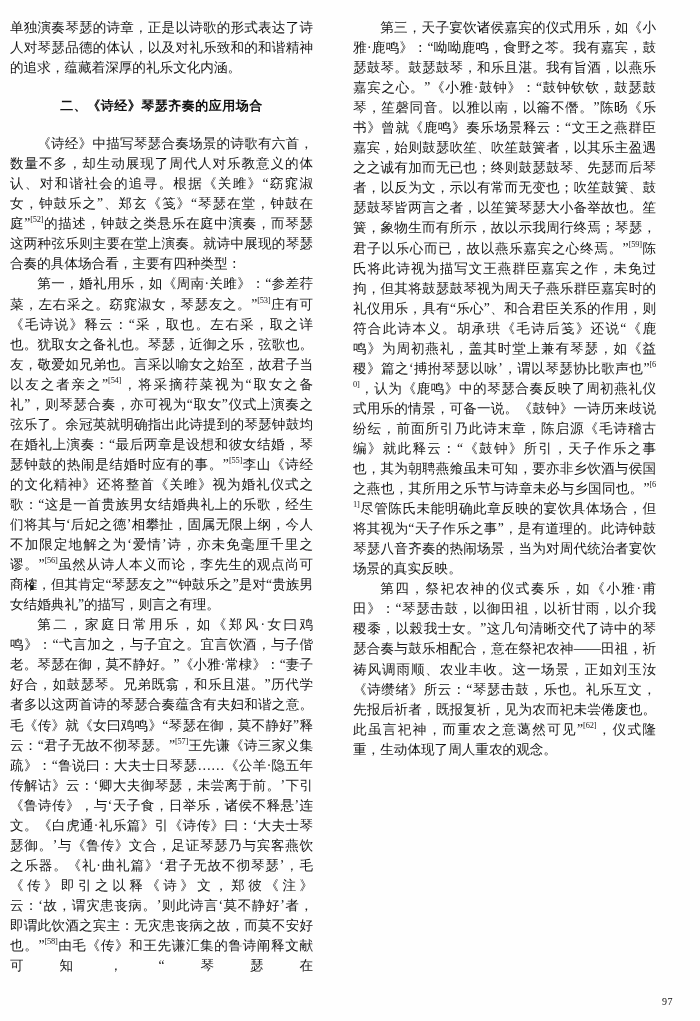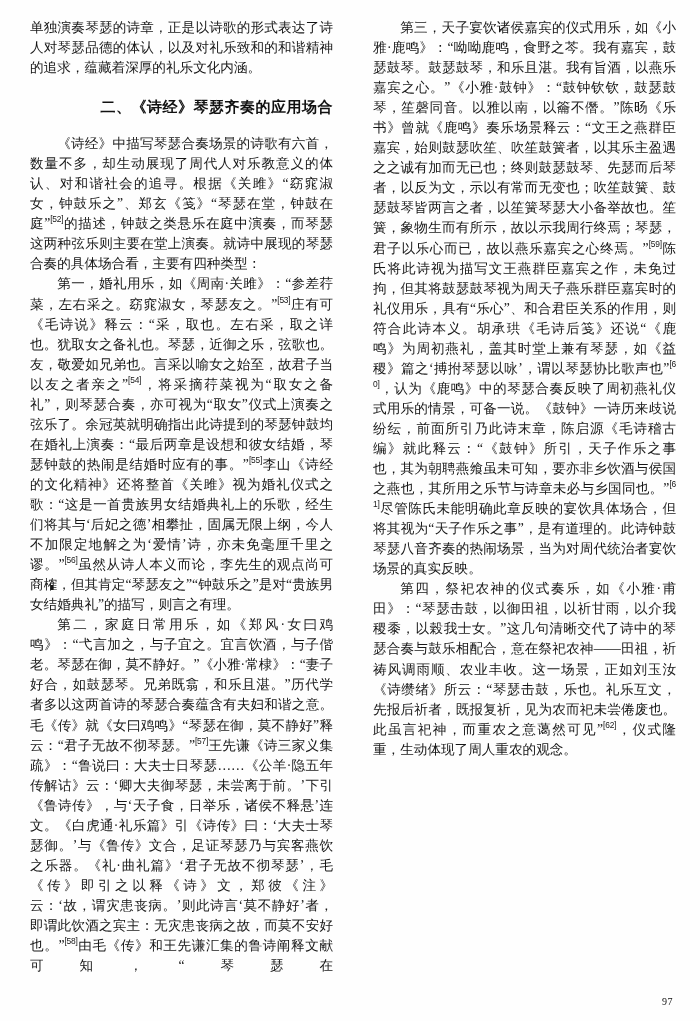--- a/index.html
+++ b/index.html
@@ -17,21 +17,21 @@
   }
   .page {
     position: absolute;
     left: 0; top: 0;
     width: 700px;
     height: 1021px;
     background: #fefefe;
   }
   .columns {
     position: absolute;
-    left: 30px;
+    left: 10px;
     top: 18px;
     width: 646px;
     height: 940px;
     display: flex;
     flex-direction: row;
     justify-content: space-between;
   }
   .col {
     width: 303px;
     display: block;
@@ -49,34 +49,34 @@
     font-family: "Liberation Serif", "DejaVu Serif", serif;
   }
   p.indent {
     text-indent: 2em;
   }
   p.lastjust {
     text-align-last: justify;
   }
   h2.section-title {
     margin: 18px 0 16px 0;
-    font-size: 15px;
+    font-size: 13px;
     line-height: 22px;
-    text-align: right;
+    text-align: center;
     font-weight: bold;
     letter-spacing: 0.5px;
-    font-family: Liberation Sans, sans-serif;
+    font-family: Liberation Mono, monospace;
     color: #111111;
   }
   sup.ref {
     font-size: 8.4px;
     vertical-align: super;
     line-height: 0;
     letter-spacing: -0.2px;
-    font-family: Liberation Sans, sans-serif;
+    font-family: Liberation Serif, serif;
   }
   .page-number {
     position: absolute;
     right: 27px;
     bottom: 14px;
     font-size: 10px;
     font-family: "Liberation Serif", "DejaVu Serif", serif;
     color: #111111;
     letter-spacing: 0.5px;
   }

